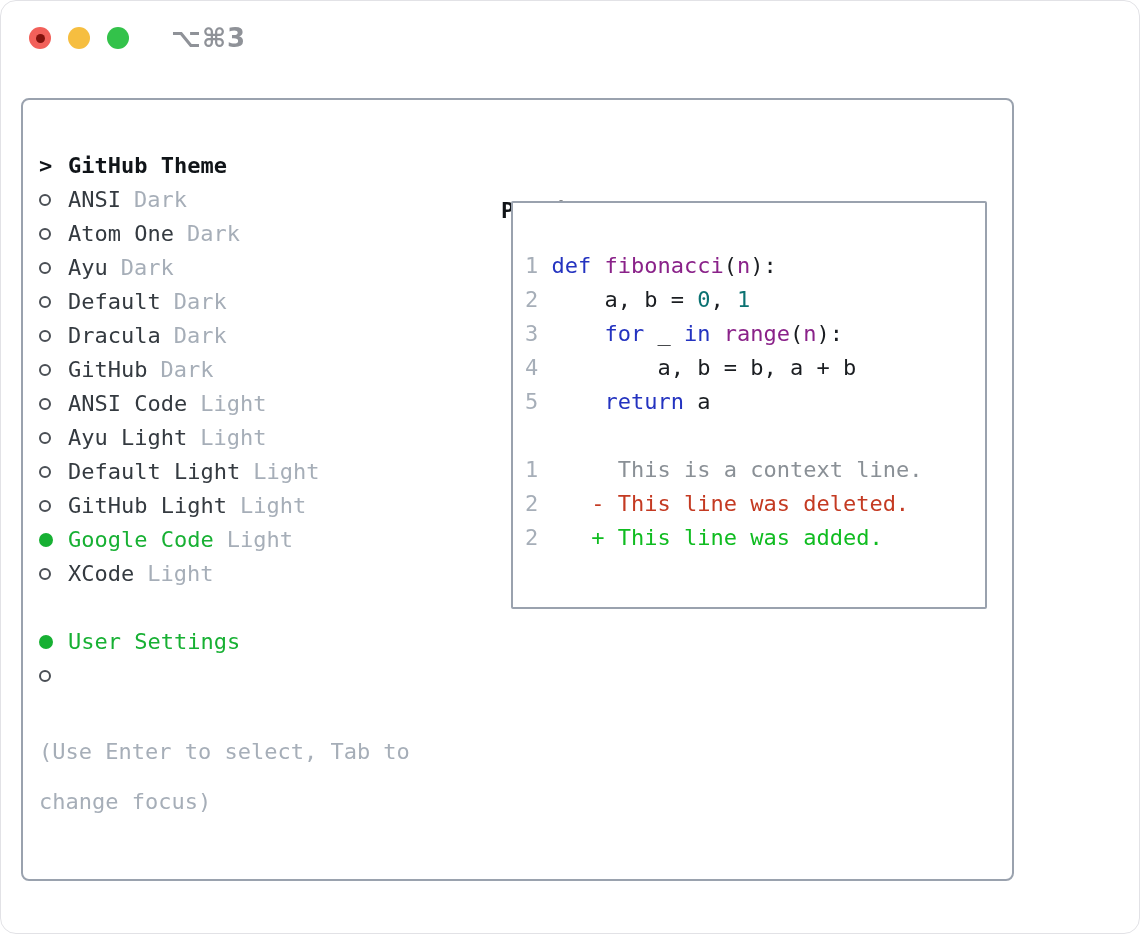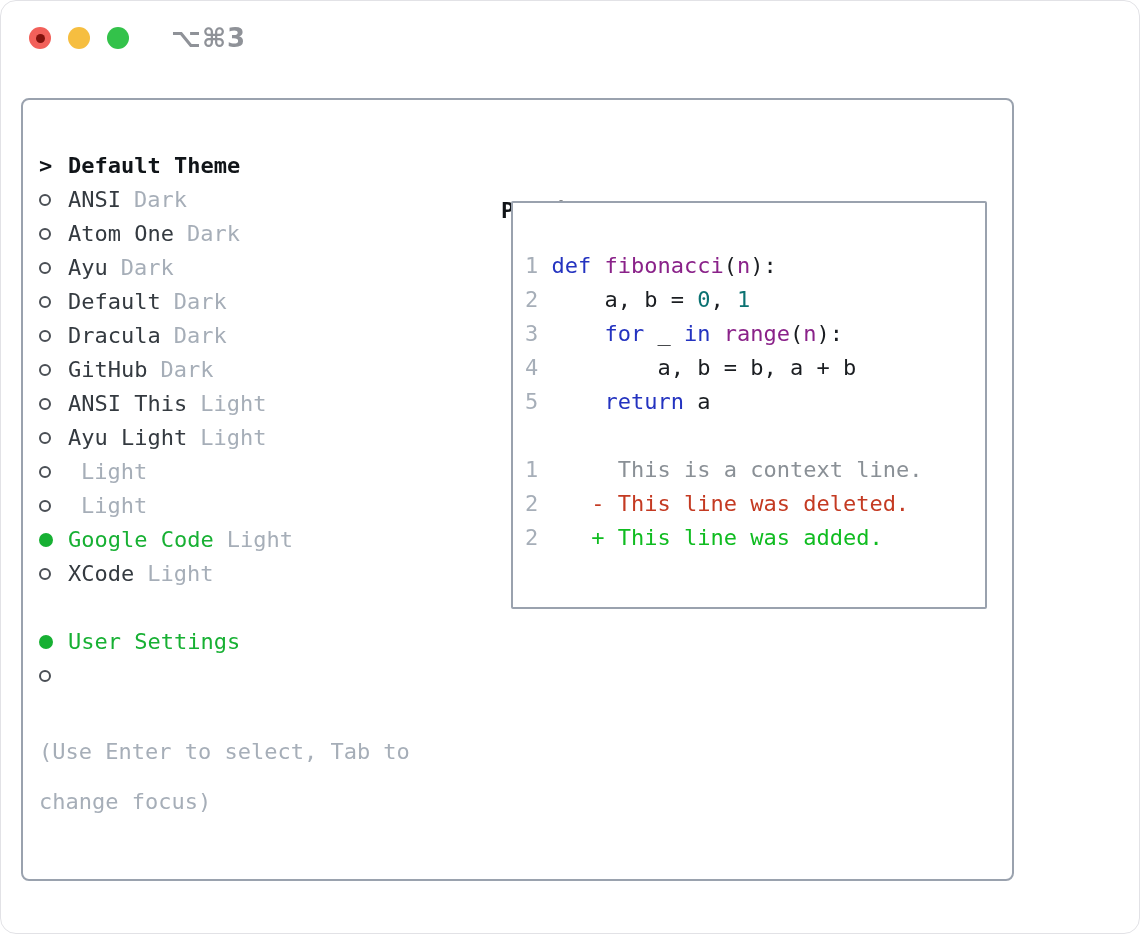--- a/index.html
+++ b/index.html
@@ -59,34 +59,34 @@
       <span class="light yellow"></span>
       <span class="light green"></span>
       <span class="win-title">⌥⌘3</span>
     </div>
 
     <div class="panel">
 
       <div class="left-col">
         <div class="row">
           <span class="marker-col"><span class="cursor">&gt;</span></span>
-          <span class="bold">Default Theme</span>
+          <span class="bold">GitHub Theme</span>
         </div>
 
         <div id="theme-list">
             <div class="row"><span class="marker-col"><span class="radio"></span></span><span class="theme-name">ANSI</span><span class="variant">Dark</span></div>
             <div class="row"><span class="marker-col"><span class="radio"></span></span><span class="theme-name">Atom One</span><span class="variant">Dark</span></div>
             <div class="row"><span class="marker-col"><span class="radio"></span></span><span class="theme-name">Ayu</span><span class="variant">Dark</span></div>
             <div class="row"><span class="marker-col"><span class="radio"></span></span><span class="theme-name">Default</span><span class="variant">Dark</span></div>
             <div class="row"><span class="marker-col"><span class="radio"></span></span><span class="theme-name">Dracula</span><span class="variant">Dark</span></div>
             <div class="row"><span class="marker-col"><span class="radio"></span></span><span class="theme-name">GitHub</span><span class="variant">Dark</span></div>
-            <div class="row"><span class="marker-col"><span class="radio"></span></span><span class="theme-name">ANSI This</span><span class="variant">Light</span></div>
+            <div class="row"><span class="marker-col"><span class="radio"></span></span><span class="theme-name">ANSI Code</span><span class="variant">Light</span></div>
             <div class="row"><span class="marker-col"><span class="radio"></span></span><span class="theme-name">Ayu Light</span><span class="variant">Light</span></div>
-            <div class="row"><span class="marker-col"><span class="radio"></span></span><span class="variant">Light</span></div>
-            <div class="row"><span class="marker-col"><span class="radio"></span></span><span class="variant">Light</span></div>
+            <div class="row"><span class="marker-col"><span class="radio"></span></span><span class="theme-name">Default Light</span><span class="variant">Light</span></div>
+            <div class="row"><span class="marker-col"><span class="radio"></span></span><span class="theme-name">GitHub Light</span><span class="variant">Light</span></div>
             <div class="row"><span class="marker-col"><span class="radio on"></span></span><span class="theme-name selected">Google Code</span><span class="variant">Light</span></div>
             <div class="row"><span class="marker-col"><span class="radio"></span></span><span class="theme-name">XCode</span><span class="variant">Light</span></div>
           </div>
 
         <div class="gap34"></div>
 
 
         <div id="apply-list">
             <div class="row"><span class="marker-col"><span class="radio on"></span></span><span class="opt-label selected">User Settings</span></div>
             <div class="row"><span class="marker-col"><span class="radio"></span></span></div>

